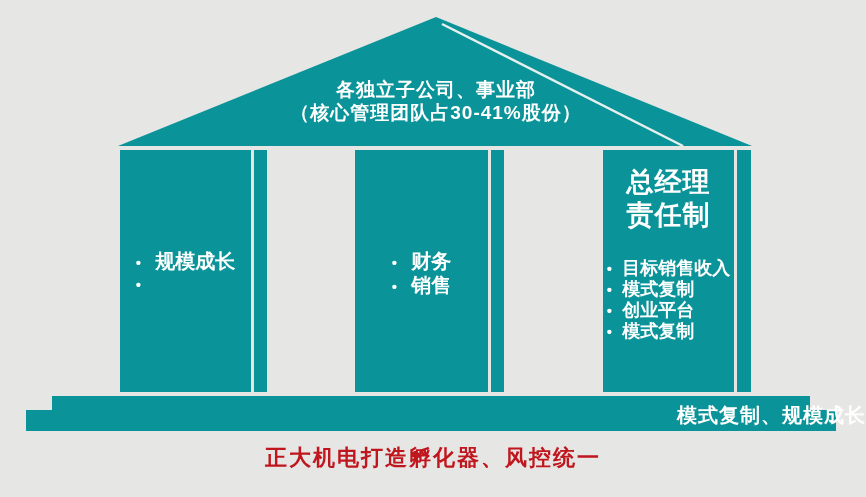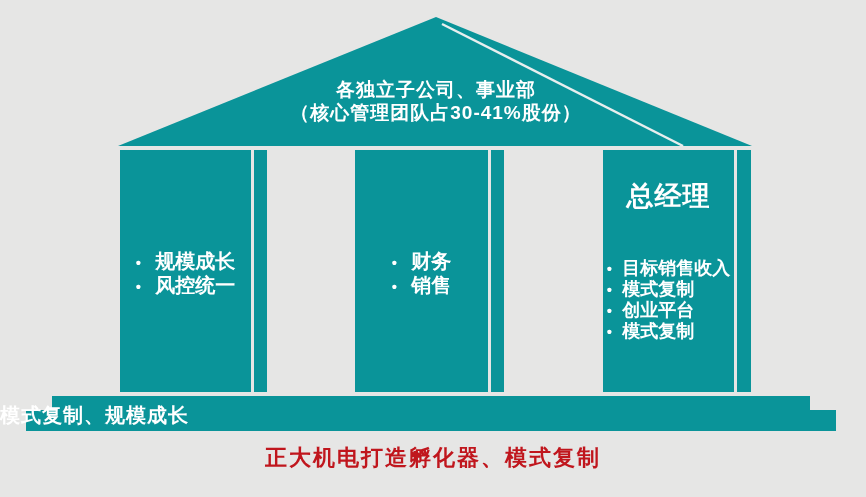--- a/index.html
+++ b/index.html
@@ -28,21 +28,21 @@
   .p1-main { left:120px; width:131px; }
   .p1-strip { left:254px; width:13px; }
   .p2-main { left:355px; width:133px; }
   .p2-strip { left:491px; width:13px; }
   .p3-main { left:603px; width:131px; }
   .p3-strip { left:737px; width:14px; }
   .pillar-title {
     padding-top:31px; text-align:center; color:#ffffff;
     font-weight:bold; font-size:27px; line-height:33px; letter-spacing:1px;
   }
-  .pillar-title.two-line { padding-top:30px; }
+  .pillar-title.two-line { padding-top:16px; }
   .bullets-wrap {
     position:absolute; left:0; right:0; top:100px; text-align:center;
   }
   .p3-main .bullets-wrap { top:108px; }
   .bullets { display:inline-block; text-align:left; }
   .bullet-row {
     display:flex; align-items:baseline; color:#ffffff;
     font-weight:bold; font-size:20px; line-height:22px; white-space:nowrap;
   }
   .p3-main .bullet-row { font-size:18px; line-height:21px; }
@@ -50,21 +50,21 @@
   .p3-main .dot { margin-right:10px; }
   .base-top {
     position:absolute; left:52px; top:396px; width:758px; height:14px;
     background:#0a9499;
   }
   .base-bottom {
     position:absolute; left:26px; top:410px; width:810px; height:21px;
     background:#0a9499;
   }
   .base-label {
-    position:absolute; left:0; top:402px; width:866px; text-align:left;
+    position:absolute; left:0; top:402px; width:866px; text-align:right;
     color:#ffffff; font-weight:bold; font-size:20px; letter-spacing:1px;
   }
   .caption {
     position:absolute; left:0; top:443px; width:866px; text-align:center;
     color:#c0161d; font-weight:bold; font-size:22px; letter-spacing:2px;
   }
 </style>
 </head>
 <body>
 
@@ -82,21 +82,20 @@
 
   <div class="pillar p1-main">
     <div class="bullets-wrap">
       <div class="bullets">
         <div class="bullet-row">
           <span class="dot">•</span>
           <span>规模成长</span>
         </div>
         <div class="bullet-row">
           <span class="dot">•</span>
-          <span>风控统一</span>
         </div>
       </div>
     </div>
   </div>
   <div class="pillar-strip p1-strip"></div>
 
   <div class="pillar p2-main">
     <div class="bullets-wrap">
       <div class="bullets">
         <div class="bullet-row">
@@ -108,20 +107,21 @@
           <span>销售</span>
         </div>
       </div>
     </div>
   </div>
   <div class="pillar-strip p2-strip"></div>
 
   <div class="pillar p3-main">
     <div class="pillar-title two-line">
       <div>总经理</div>
+      <div>责任制</div>
     </div>
     <div class="bullets-wrap">
       <div class="bullets">
         <div class="bullet-row">
           <span class="dot">•</span>
           <span>目标销售收入</span>
         </div>
         <div class="bullet-row">
           <span class="dot">•</span>
           <span>模式复制</span>
@@ -136,15 +136,15 @@
         </div>
       </div>
     </div>
   </div>
   <div class="pillar-strip p3-strip"></div>
 
   <div class="base-top"></div>
   <div class="base-bottom"></div>
   <div class="base-label">模式复制、规模成长</div>
 
-  <div class="caption">正大机电打造孵化器、模式复制</div>
+  <div class="caption">正大机电打造孵化器、风控统一</div>
 
 </div>
 
 </body></html>

